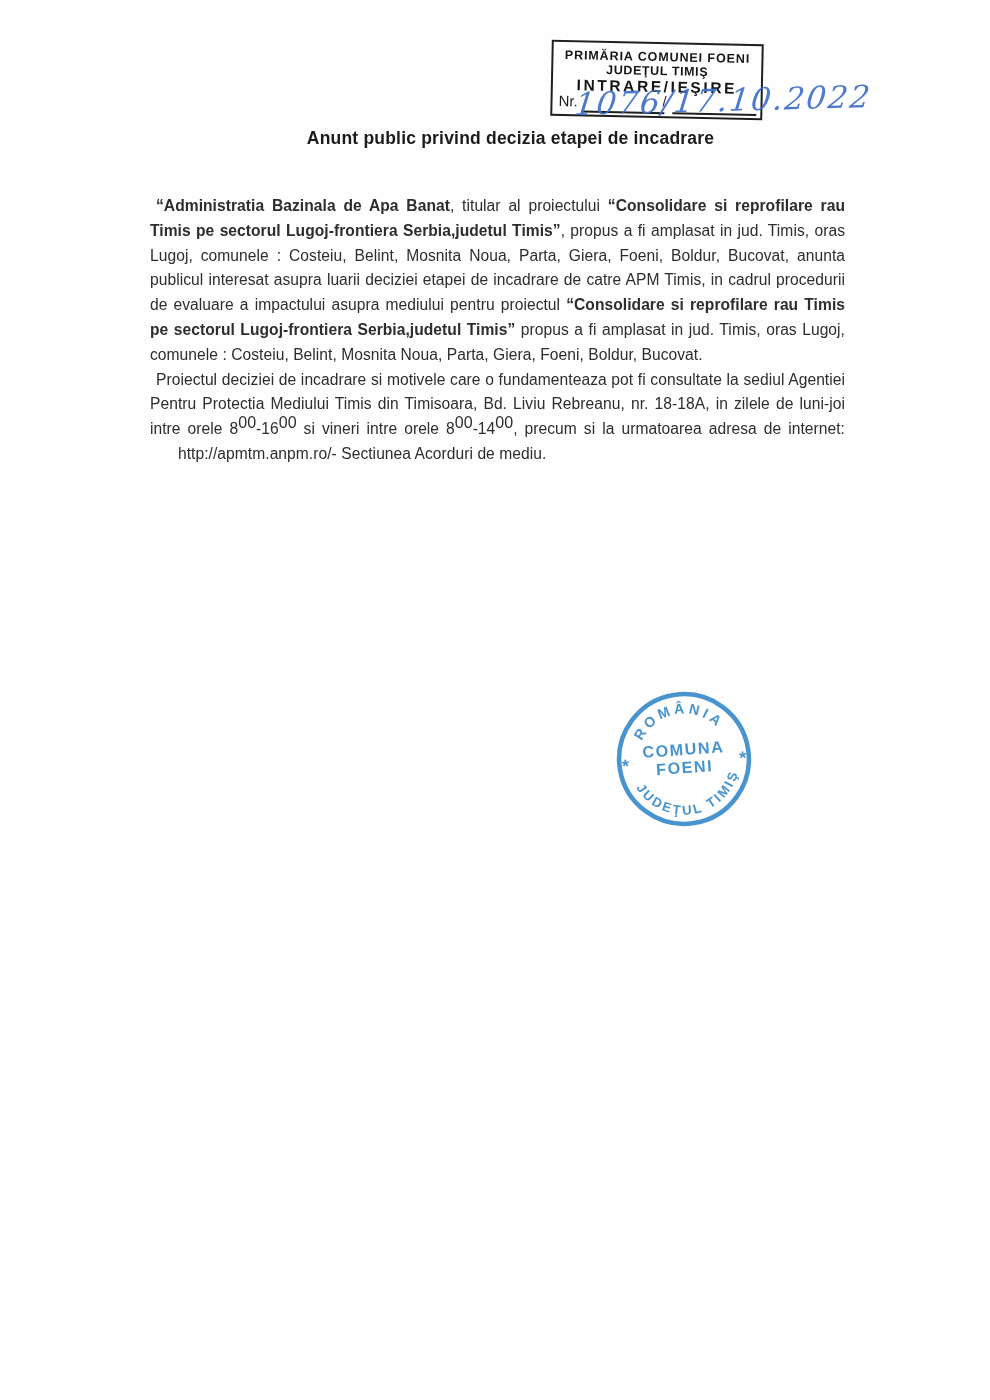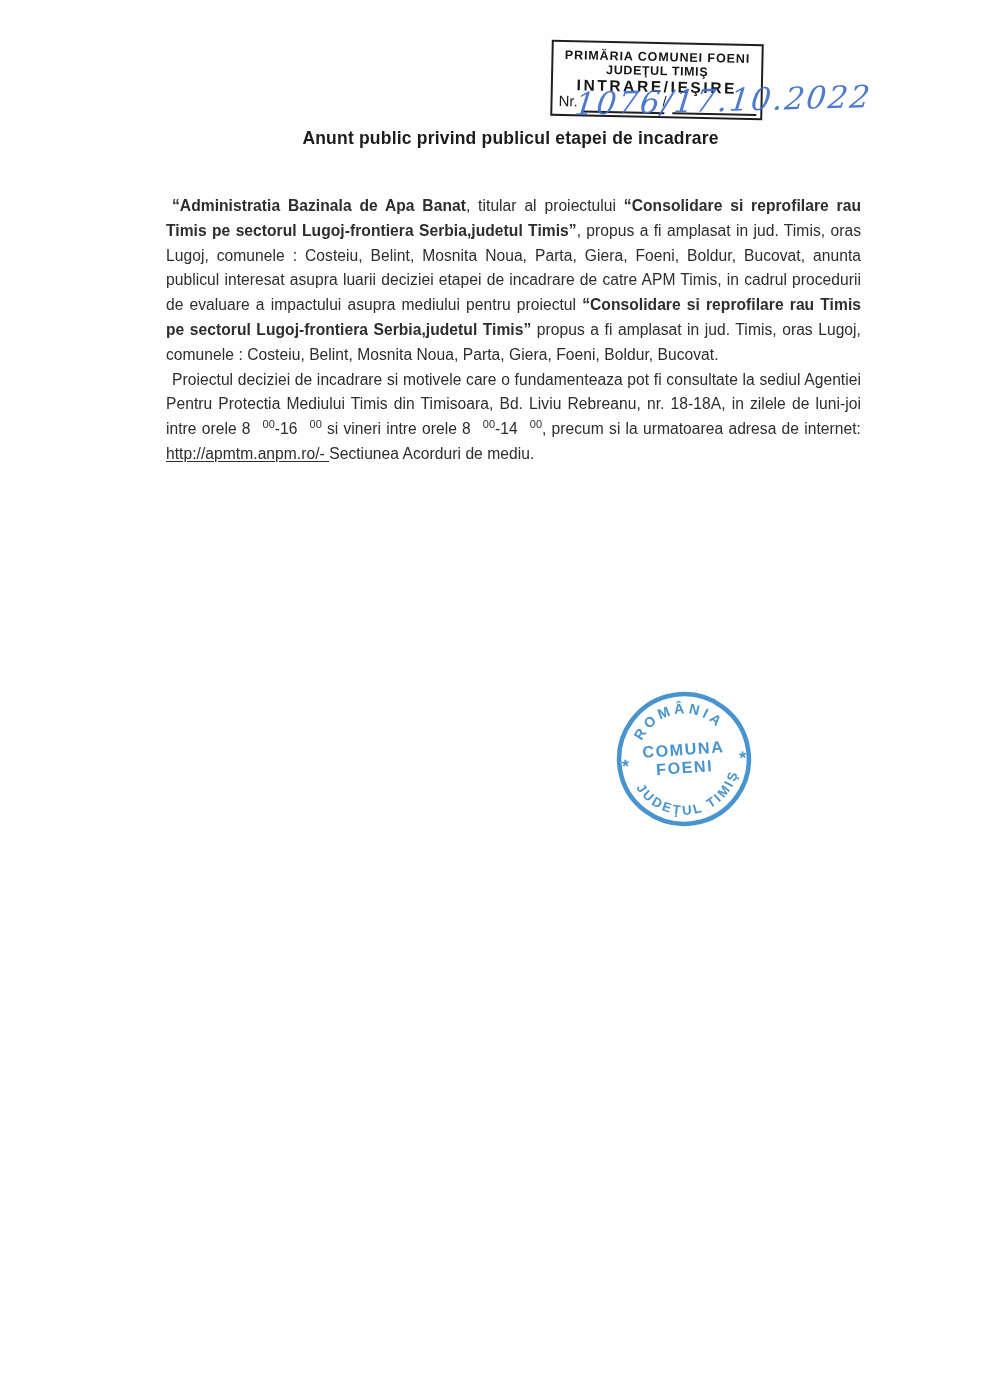--- a/index.html
+++ b/index.html
@@ -44,29 +44,29 @@
 
   
   .doc-title{
     position:absolute;left:163px;top:128px;width:695px;margin:0;
     text-align:center;font-size:17.5px;font-weight:700;
     color:#1c1c1c;letter-spacing:0.2px;
   }
 
   
   .doc-body{
-    position:absolute;left:166px;top:194px;width:695px;
+    position:absolute;left:150px;top:194px;width:695px;
     font-size:15.6px;line-height:24.8px;
     color:var(--ink);text-align:justify;
     letter-spacing:0.05px;
   }
   .doc-body p{margin:0;text-indent:6px;}
   .b{font-weight:700;}
-  .u{text-decoration:underline;text-underline-offset:2px;}
-  .doc-body sup{font-size:11px;line-height:0;vertical-align:super;letter-spacing:0;margin-left:12px;}
+  .u{text-underline-offset:2px;margin-left:28px;}
+  .doc-body sup{font-size:16px;line-height:0;vertical-align:super;letter-spacing:0;}
 
   
   .round-stamp{
     position:absolute;left:608px;top:683px;width:152px;height:152px;
     transform:rotate(-9deg);
     opacity:0.88;
   }
   .round-stamp .ring{fill:none;stroke:var(--stamp-blue);stroke-width:4.5;}
   .round-stamp text{fill:var(--stamp-blue);font-family:"Liberation Sans",sans-serif;}
   .arc-top{font-size:14px;font-weight:700;letter-spacing:3.5px;}
@@ -84,21 +84,21 @@
     <div class="sb-l2">JUDEŢUL TIMIŞ</div>
     <div class="sb-l3">INTRARE/IEŞIRE</div>
     <div class="sb-nr">Nr.</div>
     <div class="sb-sep">/</div>
     <div class="sb-u1"></div>
     <div class="sb-u2"></div>
   </div>
 
   <div class="handwriting">1076/17.10.2022</div>
 
-  <h1 class="doc-title">Anunt public privind publicul etapei de incadrare</h1>
+  <h1 class="doc-title">Anunt public privind decizia etapei de incadrare</h1>
 
   <div class="doc-body">
       <p><span class="b">“Administratia Bazinala de Apa Banat</span><span>, titular al proiectului </span><span class="b">“Consolidare si reprofilare rau Timis pe sectorul Lugoj-frontiera Serbia,judetul Timis”</span><span>, propus a fi amplasat in jud. Timis, oras Lugoj, comunele : Costeiu, Belint, Mosnita Noua, Parta, Giera, Foeni, Boldur, Bucovat, anunta publicul interesat asupra luarii deciziei etapei de incadrare de catre APM Timis, in cadrul procedurii de evaluare a impactului asupra mediului pentru proiectul </span><span class="b">“Consolidare si reprofilare rau Timis pe sectorul Lugoj-frontiera Serbia,judetul Timis”</span><span> propus a fi amplasat in jud. Timis, oras Lugoj, comunele : Costeiu, Belint, Mosnita Noua, Parta, Giera, Foeni, Boldur, Bucovat.</span></p>
       <p><span>Proiectul deciziei de incadrare si motivele care o fundamenteaza pot fi consultate la sediul Agentiei Pentru Protectia Mediului Timis din Timisoara, Bd. Liviu Rebreanu, nr. 18-18A, in zilele de luni-joi intre orele 8</span><sup>00</sup><span>-16</span><sup>00</sup><span> si vineri intre orele 8</span><sup>00</sup><span>-14</span><sup>00</sup><span>, precum si la urmatoarea adresa de internet: </span><span class="u">http://apmtm.anpm.ro/- </span><span>Sectiunea Acorduri de mediu.</span></p>
     </div>
 
   <svg class="round-stamp" viewBox="0 0 150 150" aria-hidden="true">
     <defs>
       <path id="arcTop" d="M 30 75 A 45 45 0 0 1 120 75"></path>
       <path id="arcBottom" d="M 20 75 A 55 55 0 0 0 130 75"></path>

